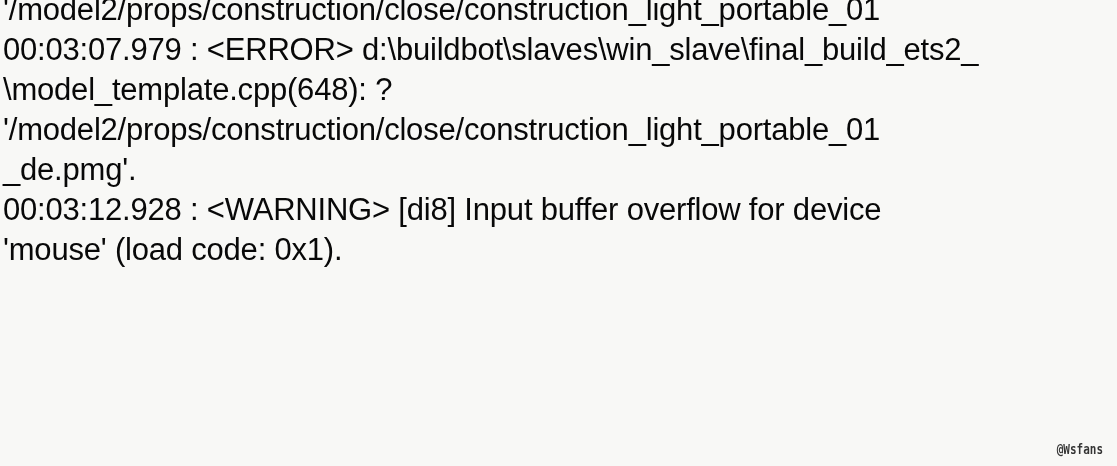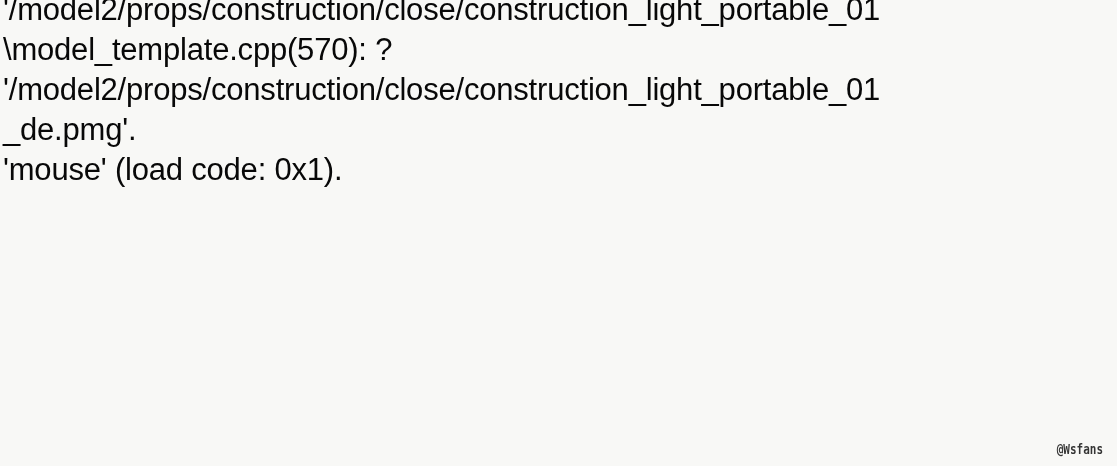--- a/index.html
+++ b/index.html
@@ -56,21 +56,23 @@
     user-select: none;
   }
 </style>
 </head>
 <body>
 
 <div id="log-viewport">
 
   <div id="log-lines">
       <div class="log-line cont">'/model2/props/construction/close/construction_light_portable_01</div>
-      <div class="log-line cont">\model_template.cpp(570): ?</div>
+      <div class="log-line sev-error">00:03:07.979 : &lt;ERROR&gt; d:\buildbot\slaves\win_slave\final_build_ets2_</div>
+      <div class="log-line cont">\model_template.cpp(648): ?</div>
       <div class="log-line cont">'/model2/props/construction/close/construction_light_portable_01</div>
       <div class="log-line cont">_de.pmg'.</div>
+      <div class="log-line sev-warning">00:03:12.928 : &lt;WARNING&gt; [di8] Input buffer overflow for device</div>
       <div class="log-line cont">'mouse' (load code: 0x1).</div>
     </div>
 
   <div id="watermark">@Wsfans</div>
 
 </div>
 
 </body></html>

